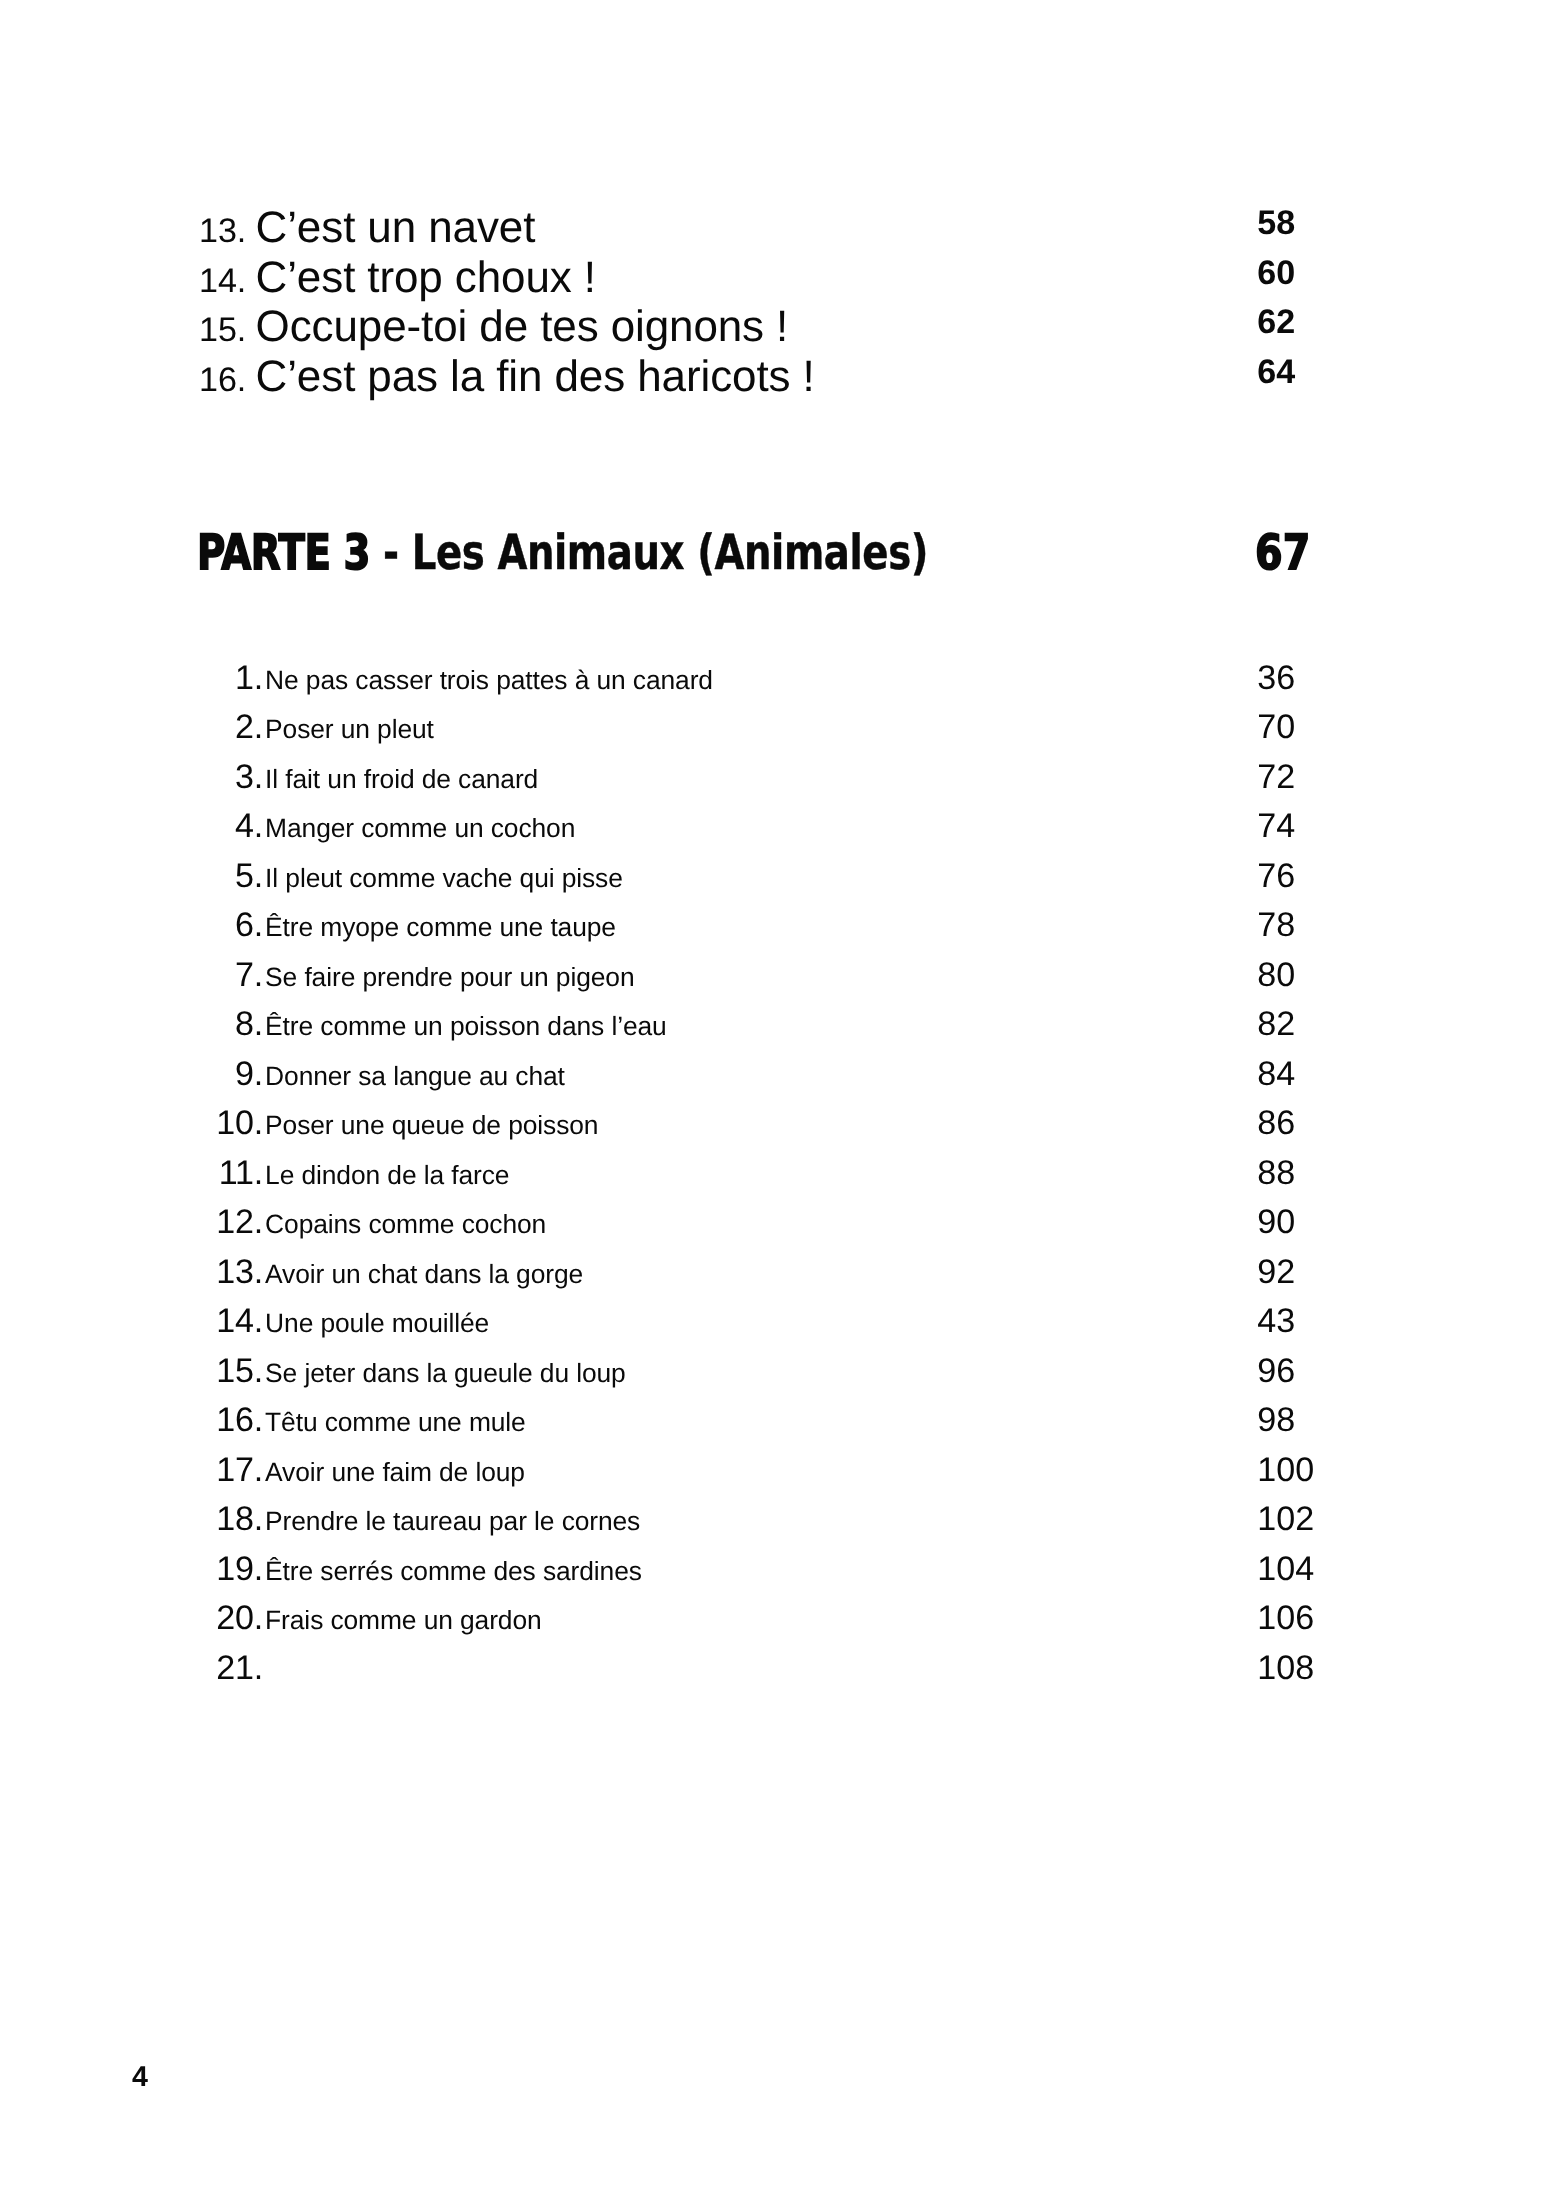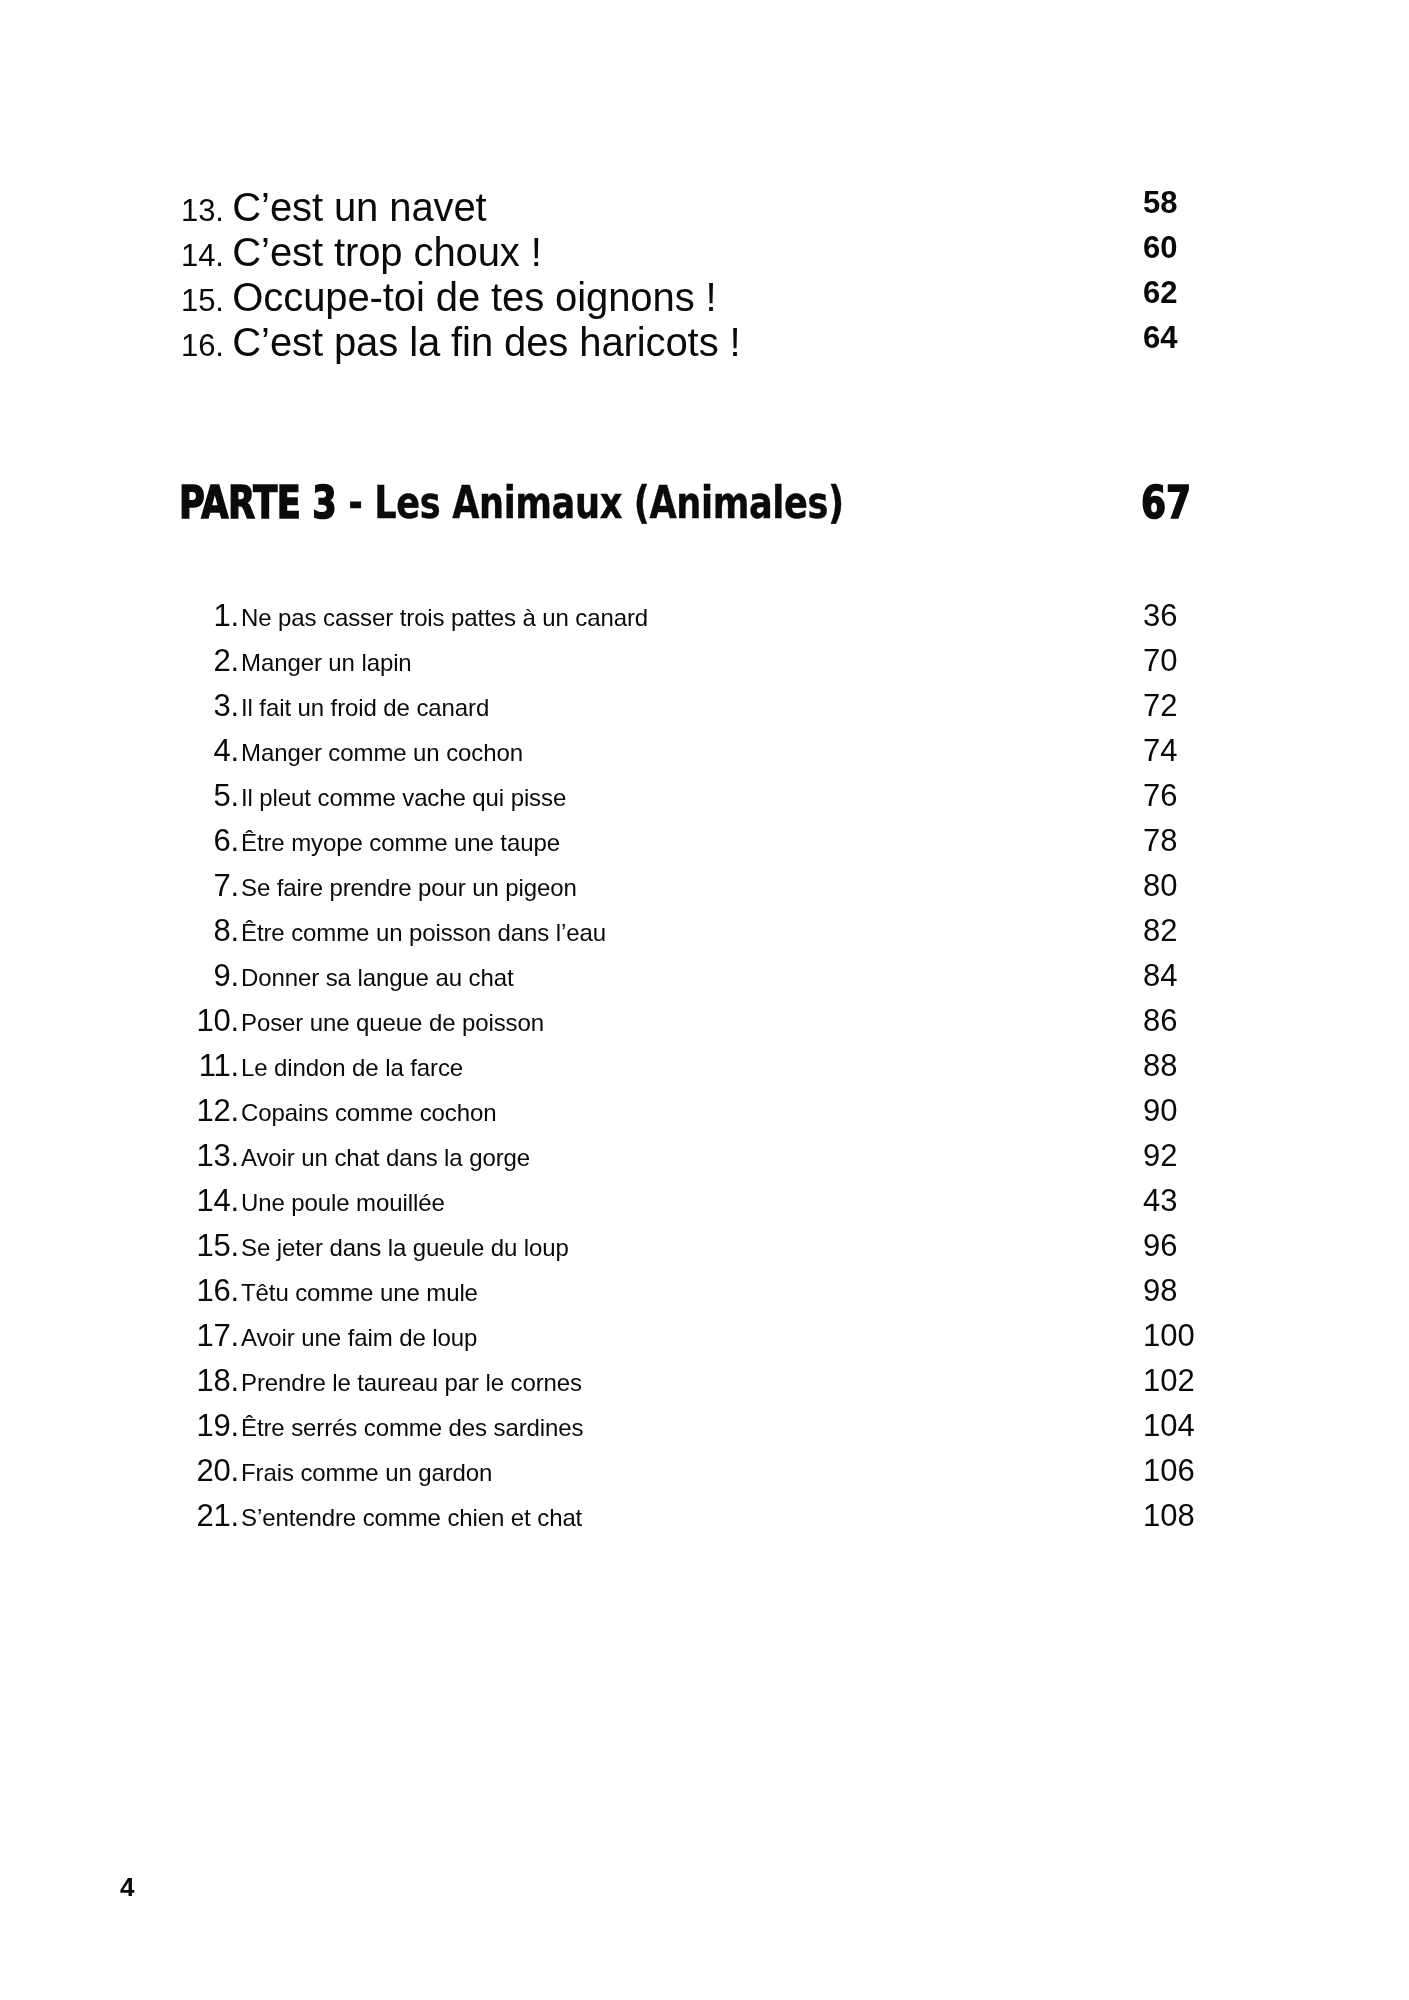--- a/index.html
+++ b/index.html
@@ -170,21 +170,21 @@
   </div>
 
   <div class="toc-main" id="main-list">
       <div class="row">
         <span class="num">1.</span>
         <span class="title">Ne pas casser trois pattes à un canard</span>
         <span class="page-no">36</span>
       </div>
       <div class="row">
         <span class="num">2.</span>
-        <span class="title">Manger un lapin</span>
+        <span class="title">Poser un pleut</span>
         <span class="page-no">70</span>
       </div>
       <div class="row">
         <span class="num">3.</span>
         <span class="title">Il fait un froid de canard</span>
         <span class="page-no">72</span>
       </div>
       <div class="row">
         <span class="num">4.</span>
         <span class="title">Manger comme un cochon</span>
@@ -265,20 +265,19 @@
         <span class="title">Être serrés comme des sardines</span>
         <span class="page-no">104</span>
       </div>
       <div class="row">
         <span class="num">20.</span>
         <span class="title">Frais comme un gardon</span>
         <span class="page-no">106</span>
       </div>
       <div class="row">
         <span class="num">21.</span>
-        <span class="title">S’entendre comme chien et chat</span>
         <span class="page-no">108</span>
       </div>
     </div>
 
   <div class="folio">4</div>
 
 </div>
 
 </body></html>

